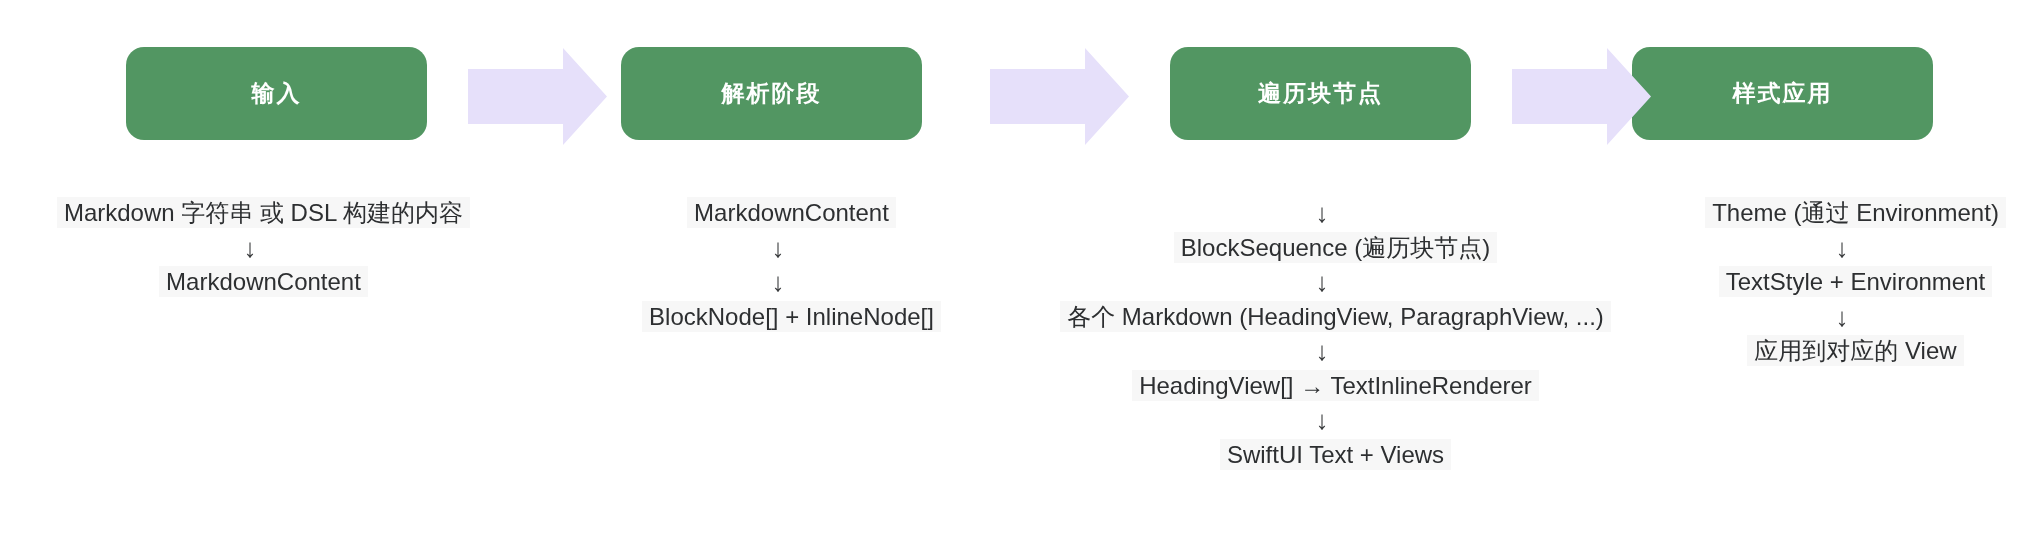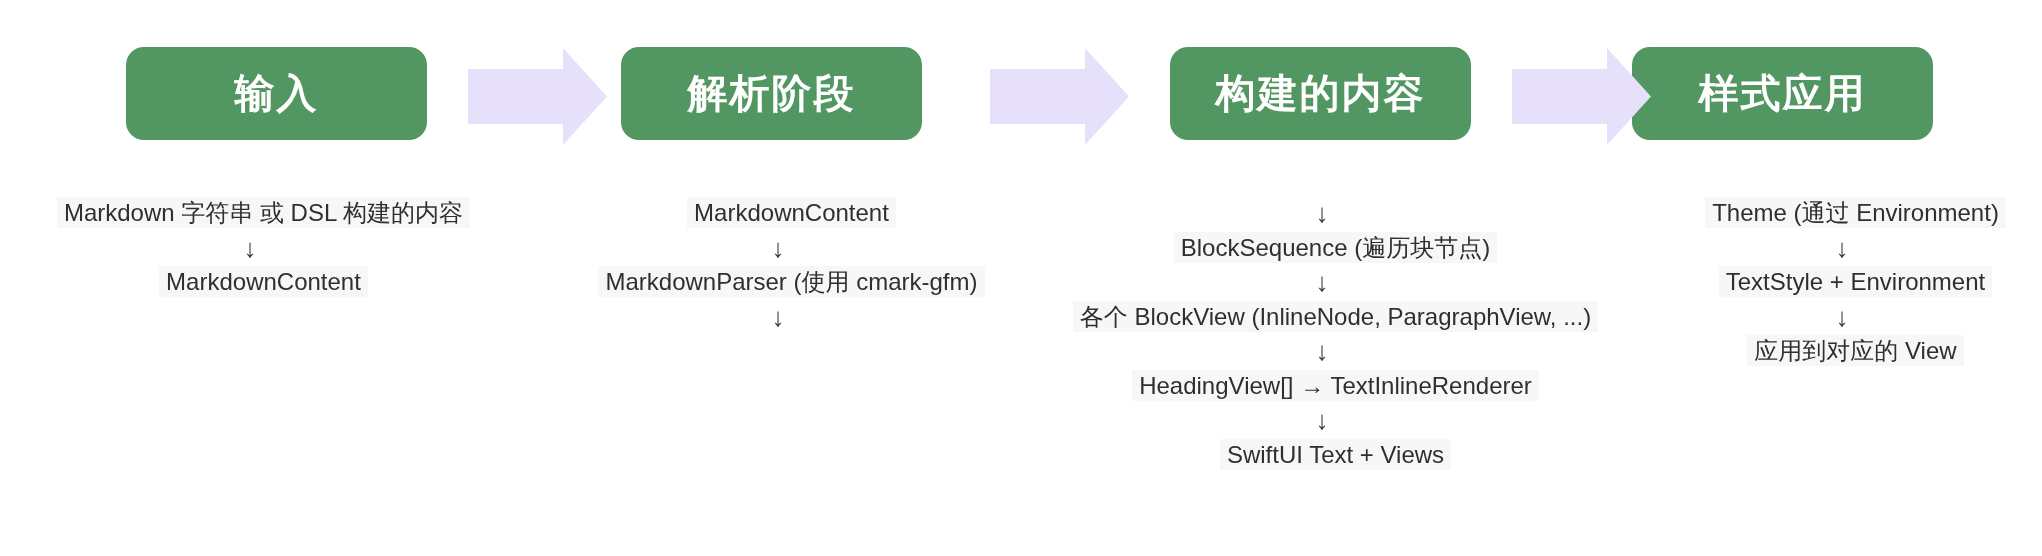--- a/index.html
+++ b/index.html
@@ -23,21 +23,21 @@
     width: 301px;
     height: 93px;
     background: #529662;
     border-radius: 18px;
     display: flex;
     align-items: center;
     justify-content: center;
   }
   .stage-box .stage-title {
     color: #ffffff;
-    font-size: 40px;
+    font-size: 23px;
     font-weight: 700;
     letter-spacing: 2px;
     white-space: nowrap;
   }
   .box-1 { left: 126px; }
   .box-2 { left: 621px; }
   .box-3 { left: 1170px; }
   .box-4 { left: 1632px; text-align: center; }
 
   
@@ -87,21 +87,21 @@
 
   <div class="stage-box box-1">
     <span class="stage-title">输入</span>
   </div>
 
   <div class="stage-box box-2">
     <span class="stage-title">解析阶段</span>
   </div>
 
   <div class="stage-box box-3">
-    <span class="stage-title">构建的内容</span>
+    <span class="stage-title">遍历块节点</span>
   </div>
 
   <div class="stage-box box-4">
     <span class="stage-title">样式应用</span>
   </div>
 
   <svg class="block-arrow arrow-1" viewBox="0 0 139 97">
     <polygon points="0,21 95,21 95,0 139,48.5 95,97 95,76 0,76" fill="#e6e0fa"></polygon>
   </svg>
   <svg class="block-arrow arrow-2" viewBox="0 0 139 97">
@@ -113,29 +113,29 @@
 
   <div class="flow-col col-1">
     <div class="flow-row step"><span>Markdown 字符串 或 DSL 构建的内容</span></div>
     <div class="flow-row down">↓</div>
     <div class="flow-row step"><span>MarkdownContent</span></div>
   </div>
 
   <div class="flow-col col-2">
     <div class="flow-row step"><span>MarkdownContent</span></div>
     <div class="flow-row down">↓</div>
-    <div class="flow-row step"><span>MarkdownParser (使用 cmark-gfm)</span></div>
     <div class="flow-row down">↓</div>
+    <div class="flow-row step"><span>BlockNode[] + InlineNode[]</span></div>
   </div>
 
   <div class="flow-col col-3">
     <div class="flow-row down">↓</div>
     <div class="flow-row step"><span>BlockSequence (遍历块节点)</span></div>
     <div class="flow-row down">↓</div>
-    <div class="flow-row step"><span>各个 BlockView (InlineNode, ParagraphView, ...)</span></div>
+    <div class="flow-row step"><span>各个 Markdown (HeadingView, ParagraphView, ...)</span></div>
     <div class="flow-row down">↓</div>
     <div class="flow-row step"><span>HeadingView[] → TextInlineRenderer</span></div>
     <div class="flow-row down">↓</div>
     <div class="flow-row step"><span>SwiftUI Text + Views</span></div>
   </div>
 
   <div class="flow-col col-4">
     <div class="flow-row step"><span>Theme (通过 Environment)</span></div>
     <div class="flow-row down">↓</div>
     <div class="flow-row step"><span>TextStyle + Environment</span></div>

